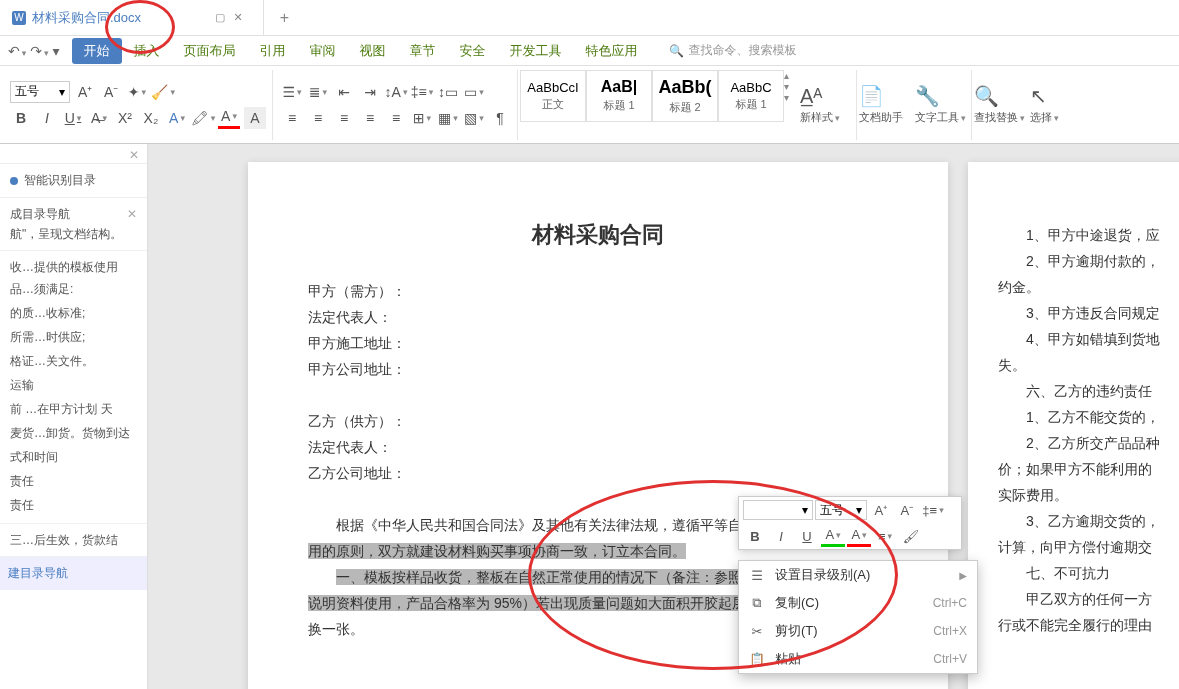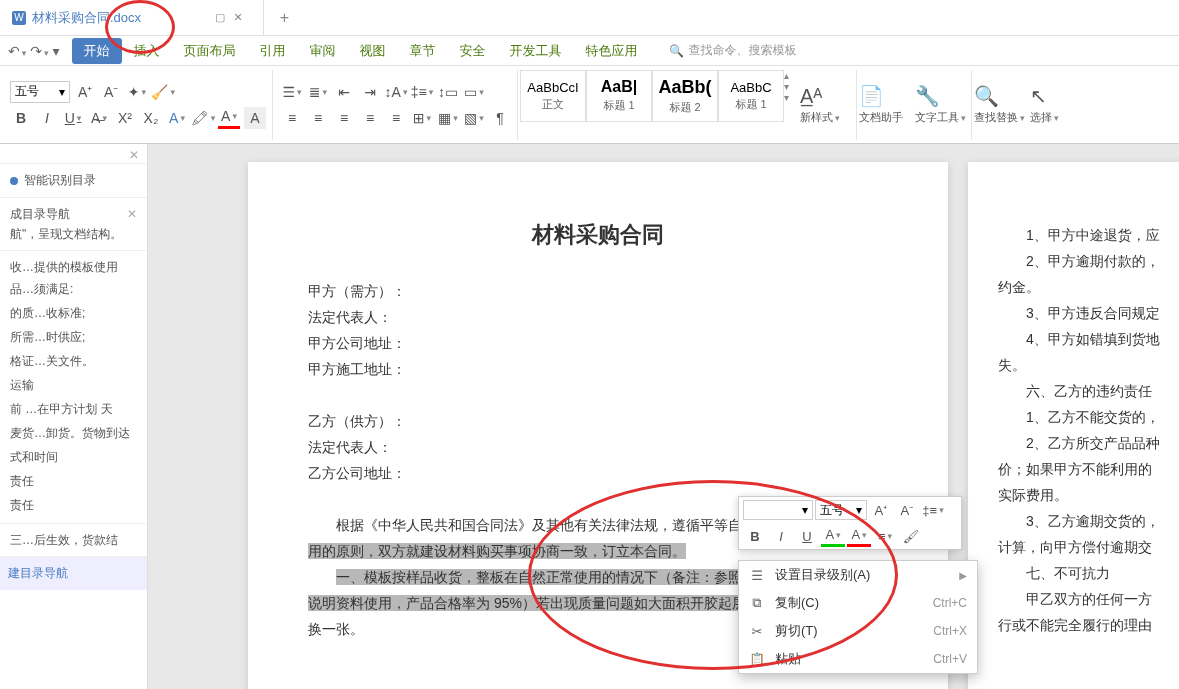--- a/index.html
+++ b/index.html
@@ -237,22 +237,22 @@
     </div>
     <div class="sidebar-section">三…后生效，货款结</div>
     <div class="sidebar-foot">建目录导航</div>
   </div>
 
   <div class="canvas">
     <div class="page">
       <h1>材料采购合同</h1>
       <p>甲方（需方）：</p>
       <p>法定代表人：</p>
+      <p>甲方施工地址：</p>
       <p>甲方公司地址：</p>
-      <p>甲方施工地址：</p>
       <div class="blank"></div>
       <p>乙方（供方）：</p>
       <p>法定代表人：</p>
       <p>乙方公司地址：</p>
       <div class="blank"></div>
       <p class="indent"><span>根据《中华人民共和国合同法》及其他有关法律法规，遵循平等自愿、</span><span class="sel">此示和诚实信</span></p>
       <p><span class="sel">用的原则，双方就建设材料购买事项协商一致，订立本合同。</span></p>
       <p class="indent"><span class="sel">一、模板按样品收货，整板在自然正常使用的情况下（备注：参照所提</span></p>
       <p><span class="sel">说明资料使用，产品合格率为 95%）若出现质量问题如大面积开胶起层包调</span></p>
       <p>换一张。</p>

